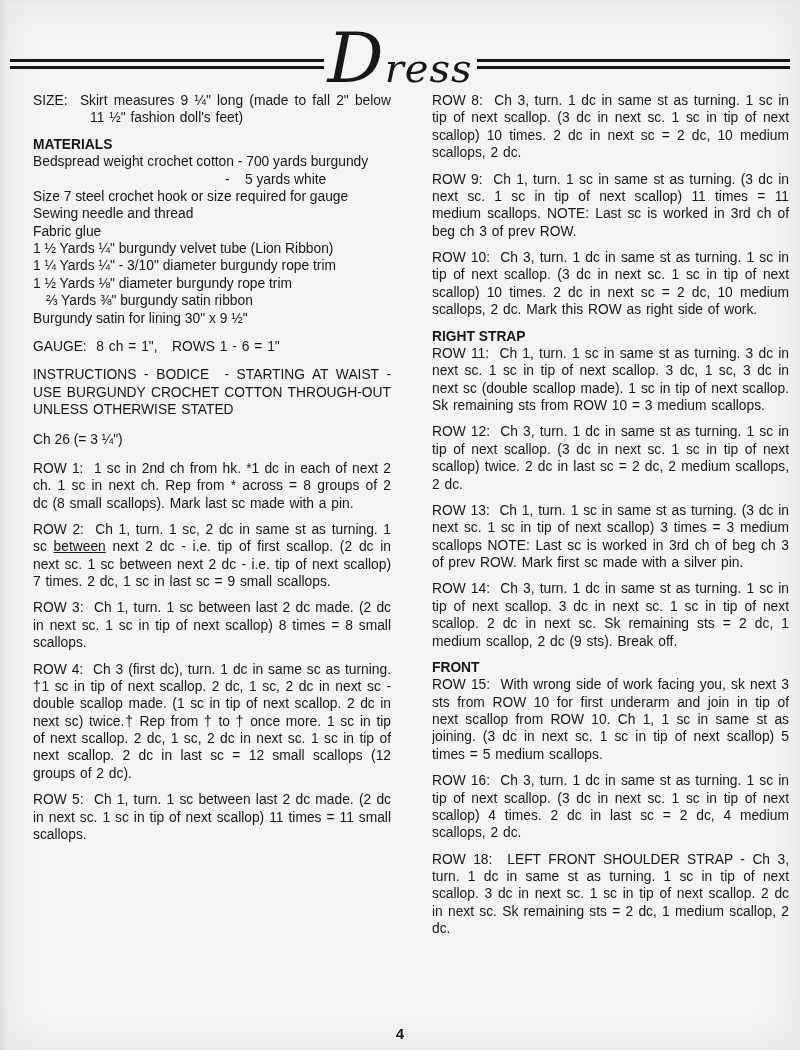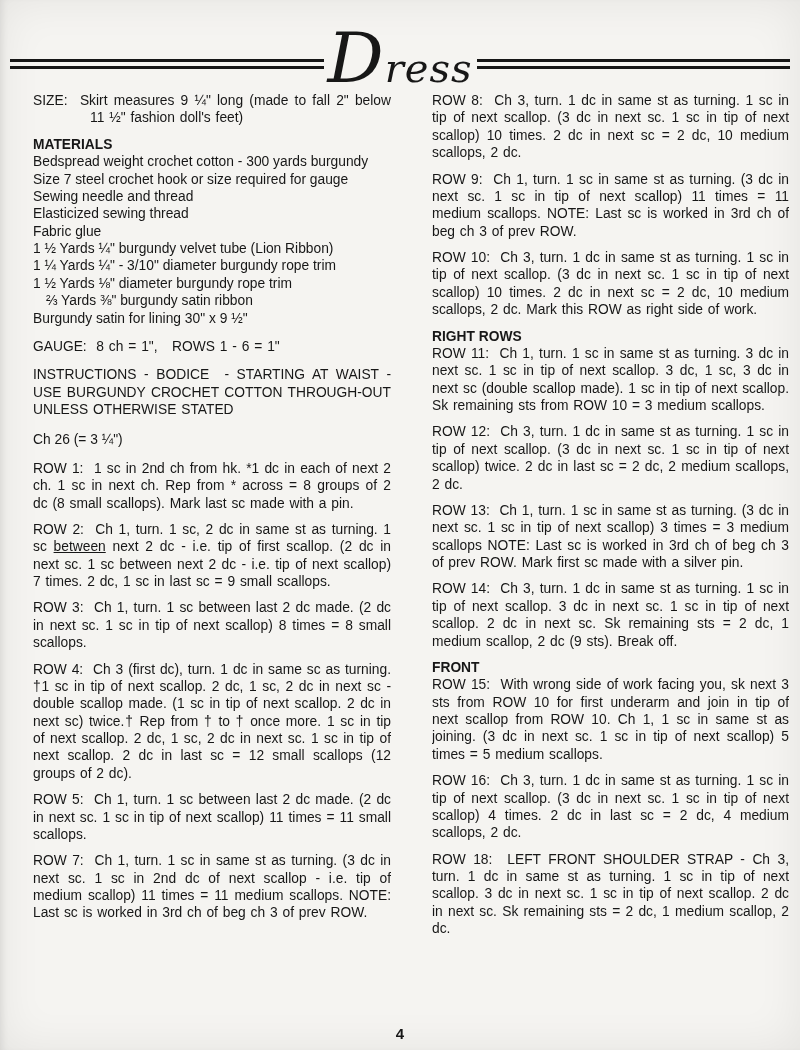--- a/index.html
+++ b/index.html
@@ -41,45 +41,44 @@
 <div class="page">
   <header class="header">
     <div class="double-rule"></div>
     <h1 class="title">Dress</h1>
     <div class="double-rule"></div>
   </header>
 
   <main class="col col-left">
       <div class="hang para"><b class="lbl">SIZE:</b>&nbsp; Skirt measures 9 ¼" long (made to fall 2" below 11 ½" fashion doll's feet)</div>
       <div class="heading">MATERIALS</div>
-      <div class="line">Bedspread weight crochet cotton - 300 yards burgundy</div>
+      <div class="line">Bedspread weight crochet cotton - 700 yards burgundy</div>
+      <div class="ml-deep line">-&nbsp;&nbsp;&nbsp;&nbsp;5 yards white</div>
       <div class="line">Size 7 steel crochet hook or size required for gauge</div>
       <div class="line">Sewing needle and thread</div>
-      <div class="line">Elasticized sewing thread</div>
       <div class="line">Fabric glue</div>
       <div class="line">1 ½ Yards ¼" burgundy velvet tube (Lion Ribbon)</div>
       <div class="line">1 ¼ Yards ¼" - 3/10" diameter burgundy rope trim</div>
       <div class="line">1 ½ Yards ⅛" diameter burgundy rope trim</div>
       <div class="ml-sm line">⅔ Yards ⅜" burgundy satin ribbon</div>
       <div class="line">Burgundy satin for lining 30" x 9 ½"</div>
       <div class="mt para"><b class="lbl">GAUGE:</b>&nbsp; 8 ch = 1",&nbsp;&nbsp; ROWS 1 - 6 = 1"</div>
       <div class="tight mt para"><b class="lbl">INSTRUCTIONS - BODICE</b>&nbsp; - STARTING AT WAIST - USE BURGUNDY CROCHET COTTON THROUGH-OUT UNLESS OTHERWISE STATED</div>
       <div class="line">Ch 26 (= 3 ¼")</div>
       <div class="mt para"><b class="lbl">ROW 1:</b>&nbsp; 1 sc in 2nd ch from hk.  *1 dc in each of next 2 ch.  1 sc in next ch.  Rep from * across = 8 groups of 2 dc (8 small scallops).  Mark last sc made with a pin.</div>
       <div class="para"><b class="lbl">ROW 2:</b>&nbsp; Ch 1, turn.  1 sc, 2 dc in same st as turning.  1 sc <u>between</u> next 2 dc - i.e. tip of first scallop.  (2 dc in next sc.  1 sc between next 2 dc - i.e. tip of next scallop) 7 times.  2 dc, 1 sc in last sc = 9 small scallops.</div>
       <div class="para"><b class="lbl">ROW 3:</b>&nbsp; Ch 1, turn.  1 sc between last 2 dc made.  (2 dc in next sc.  1 sc in tip of next scallop) 8 times = 8 small scallops.</div>
       <div class="para"><b class="lbl">ROW 4:</b>&nbsp; Ch 3 (first dc), turn.  1 dc in same sc as turning.  †1 sc in tip of next scallop.  2 dc, 1 sc, 2 dc in next sc - double scallop made.  (1 sc in tip of next scallop.  2 dc in next sc) twice.†  Rep from † to † once more.  1 sc in tip of next scallop.  2 dc, 1 sc, 2 dc in next sc.  1 sc in tip of next scallop.  2 dc in last sc = 12 small scallops (12 groups of 2 dc).</div>
       <div class="para"><b class="lbl">ROW 5:</b>&nbsp; Ch 1, turn.  1 sc between last 2 dc made.  (2 dc in next sc.  1 sc in tip of next scallop) 11 times = 11 small scallops.</div>
-      <div class="para"><b class="lbl">ROW 7:</b>&nbsp; Ch 1, turn.  1 sc in same st as turning.  (3 dc in next sc.  1 sc in 2nd dc of next scallop - i.e. tip of medium scallop) 11 times = 11 medium scallops.  NOTE:  Last sc is worked in 3rd ch of beg ch 3 of prev ROW.</div>
     </main>
   <main class="col col-right">
       <div class="para"><b class="lbl">ROW 8:</b>&nbsp; Ch 3, turn.  1 dc in same st as turning.  1 sc in tip of next scallop.  (3 dc in next sc.  1 sc in tip of next scallop) 10 times.  2 dc in next sc = 2 dc, 10 medium scallops, 2 dc.</div>
       <div class="para"><b class="lbl">ROW 9:</b>&nbsp; Ch 1, turn.  1 sc in same st as turning.  (3 dc in next sc.  1 sc in tip of next scallop) 11 times = 11 medium scallops.  NOTE:  Last sc is worked in 3rd ch of beg ch 3 of prev ROW.</div>
       <div class="para"><b class="lbl">ROW 10:</b>&nbsp; Ch 3, turn.  1 dc in same st as turning.  1 sc in tip of next scallop.  (3 dc in next sc.  1 sc in tip of next scallop) 10 times.  2 dc in next sc = 2 dc, 10 medium scallops, 2 dc.  Mark this ROW as right side of work.</div>
-      <div class="heading">RIGHT ROWS</div>
+      <div class="heading">RIGHT STRAP</div>
       <div class="para"><b class="lbl">ROW 11:</b>&nbsp; Ch 1, turn.  1 sc in same st as turning.  3 dc in next sc.  1 sc in tip of next scallop.  3 dc, 1 sc, 3 dc in next sc (double scallop made).  1 sc in tip of next scallop.  Sk remaining sts from ROW 10 = 3 medium scallops.</div>
       <div class="para"><b class="lbl">ROW 12:</b>&nbsp; Ch 3, turn.  1 dc in same st as turning.  1 sc in tip of next scallop.  (3 dc in next sc.  1 sc in tip of next scallop) twice.  2 dc in last sc = 2 dc, 2 medium scallops, 2 dc.</div>
       <div class="para"><b class="lbl">ROW 13:</b>&nbsp; Ch 1, turn.  1 sc in same st as turning.  (3 dc in next sc.  1 sc in tip of next scallop) 3 times = 3 medium scallops  NOTE:  Last sc is worked in 3rd ch of beg ch 3 of prev ROW.  Mark first sc made with a silver pin.</div>
       <div class="para"><b class="lbl">ROW 14:</b>&nbsp; Ch 3, turn.  1 dc in same st as turning.  1 sc in tip of next scallop.  3 dc in next sc.  1 sc in tip of next scallop.  2 dc in next sc.  Sk remaining sts = 2 dc, 1 medium  scallop, 2 dc (9 sts).  Break off.</div>
       <div class="heading">FRONT</div>
       <div class="para"><b class="lbl">ROW 15:</b>&nbsp; With wrong side of work facing you, sk next 3 sts from ROW 10 for first underarm and join in tip of next scallop from ROW 10.  Ch 1, 1 sc in same st as joining.  (3 dc in next sc.  1 sc in tip of next scallop) 5 times = 5 medium scallops.</div>
       <div class="para"><b class="lbl">ROW 16:</b>&nbsp; Ch 3, turn.  1 dc in same st as turning.  1 sc in tip of next scallop.  (3 dc in next sc.  1 sc in tip of next scallop) 4 times.  2 dc in last sc = 2 dc, 4 medium scallops, 2 dc.</div>
       <div class="para"><b class="lbl">ROW 18:</b>&nbsp; LEFT FRONT SHOULDER STRAP - Ch 3, turn.  1 dc in same st as turning.  1 sc in tip of next scallop.  3 dc in next sc.  1 sc in tip of next scallop.  2 dc in next sc.  Sk remaining sts = 2 dc, 1 medium scallop, 2 dc.</div>
     </main>
 

